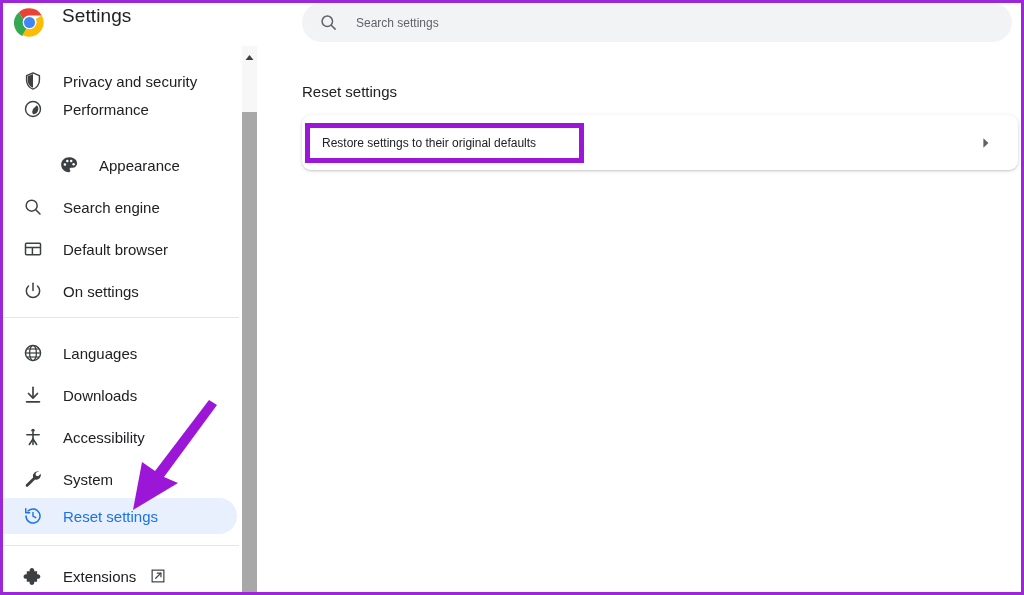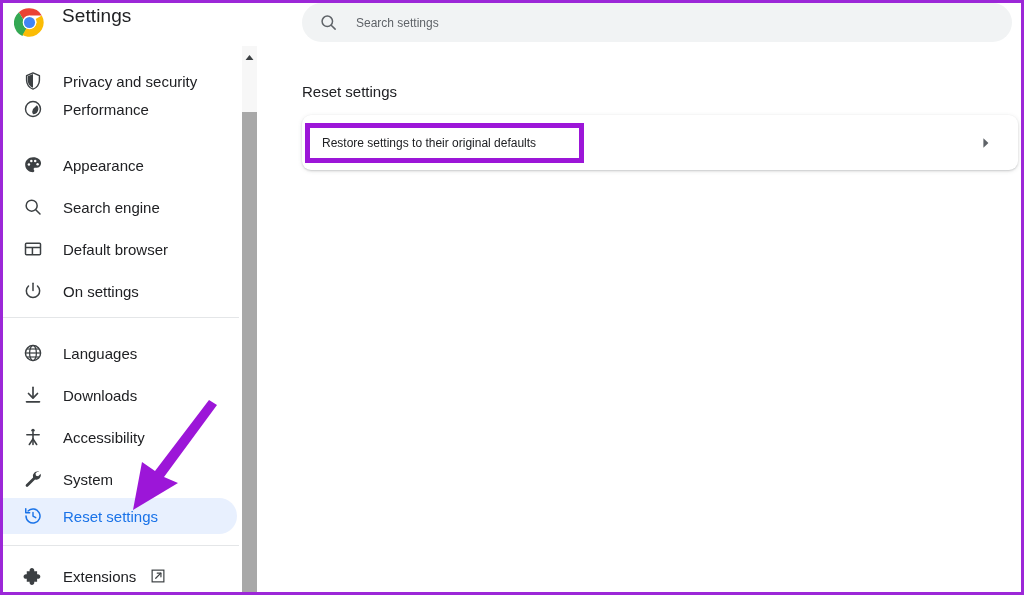--- a/index.html
+++ b/index.html
@@ -253,21 +253,21 @@
     <div class="nav-item" style="top:45px;">
       <span class="nav-icon">
         <svg width="20" height="20" viewBox="0 0 24 24">
           <circle cx="12" cy="12" r="9" fill="none" stroke="#3c4043" stroke-width="1.7"></circle>
           <path d="M12 12 L16.6 7.6 A6.3 6.3 0 0 1 12 18.3 A6.3 6.3 0 0 1 12 12 z" fill="#3c4043"></path>
         </svg>
       </span>
       <span class="nav-label">Performance</span>
     </div>
 
-    <div class="nav-item" style="top:101px;">
+    <div class="nav-item" style="top:101px;padding-left:36px;">
       <span class="nav-icon">
         <svg width="20" height="20" viewBox="0 0 24 24">
           <path d="M12 2.6C6.8 2.6 2.6 6.6 2.6 11.6c0 5 4.2 9 9.4 9 .9 0 1.6-.7 1.6-1.6 0-.4-.16-.8-.43-1.08-.25-.28-.4-.64-.4-1.02 0-.9.72-1.6 1.6-1.6h1.9c3 0 5.4-2.4 5.4-5.4 0-4.3-4.2-7.3-9.3-7.3z" fill="#3c4043"></path>
           <circle cx="7.1" cy="11.4" r="1.5" fill="#ffffff"></circle>
           <circle cx="10.0" cy="7.3" r="1.5" fill="#ffffff"></circle>
           <circle cx="14.6" cy="7.3" r="1.5" fill="#ffffff"></circle>
           <circle cx="17.5" cy="11.2" r="1.5" fill="#ffffff"></circle>
         </svg>
       </span>
       <span class="nav-label">Appearance</span>

